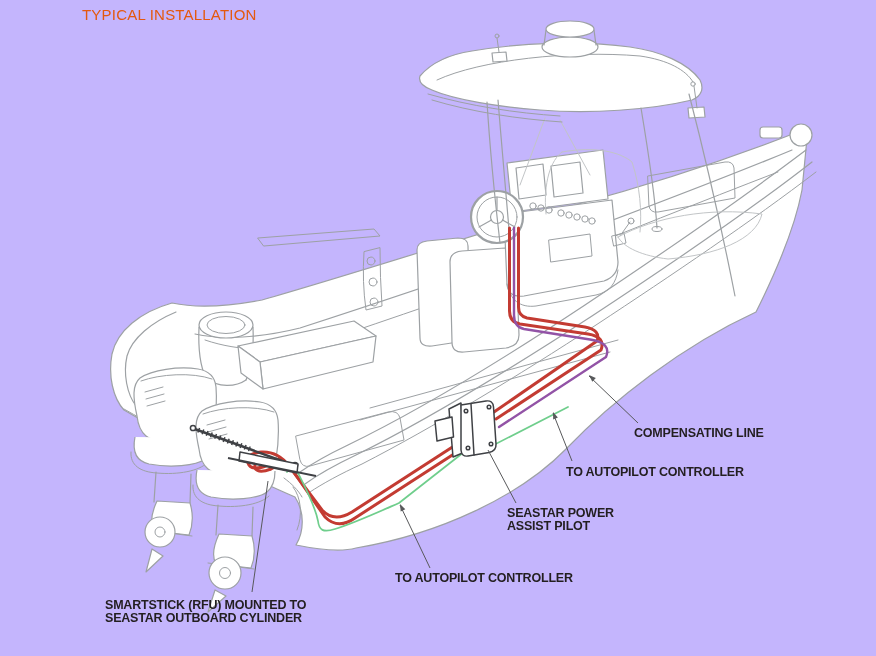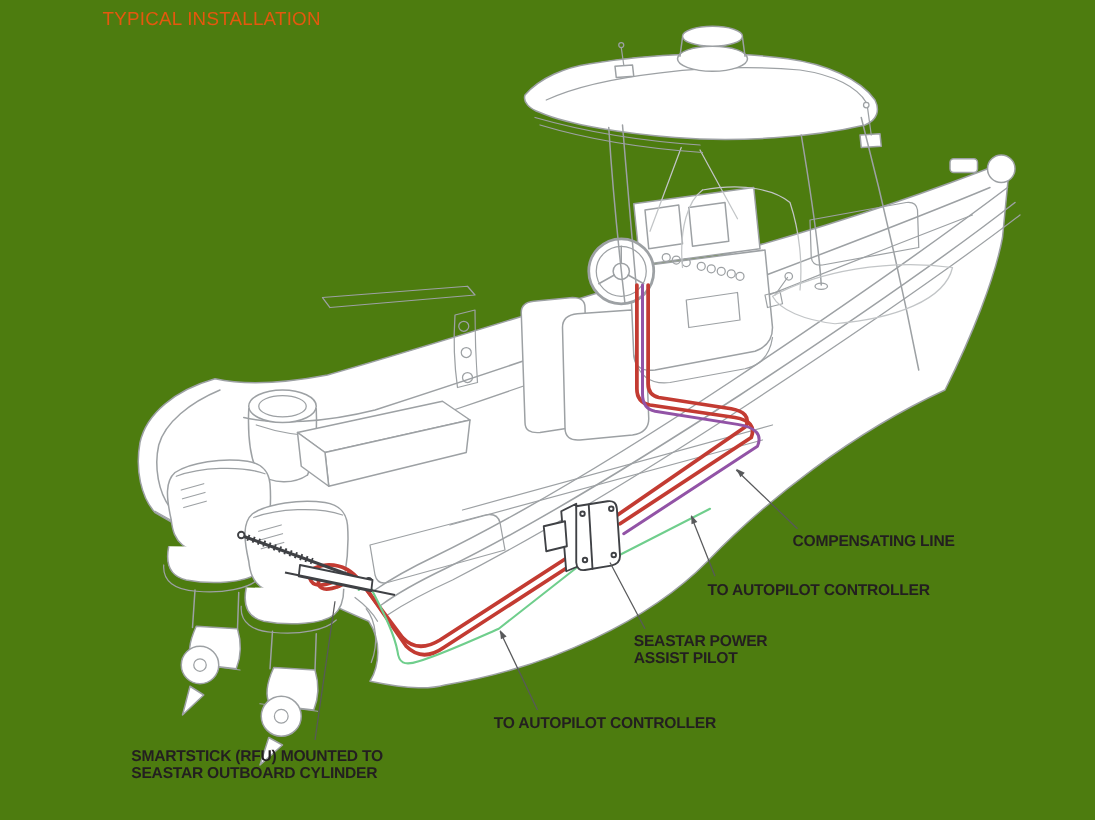--- a/index.html
+++ b/index.html
@@ -1,16 +1,16 @@
 <!DOCTYPE html>
 <html><head>
 <meta charset="utf-8">
 <style>
   html,body{margin:0;padding:0;background:#ffffff;}
-  .stage{position:relative;width:876px;height:656px;background:#4d7c0f;overflow:hidden;
+  .stage{position:relative;width:876px;height:656px;background:#c4b5fd;overflow:hidden;
          font-family:"Liberation Sans",sans-serif;}
   svg{display:block;}
   .ln{fill:none;stroke-width:1.2;stroke-linecap:round;stroke-linejoin:round;}
   .ln-thin{fill:none;stroke-width:1;stroke-linecap:round;stroke-linejoin:round;}
   .fillw{fill:#ffffff;stroke-width:1.2;stroke-linejoin:round;}
   .hose{fill:none;stroke-width:3;stroke-linecap:round;stroke-linejoin:round;}
   .comp{fill:none;stroke-width:2.4;stroke-linecap:round;stroke-linejoin:round;}
   .cable{fill:none;stroke-width:1.7;stroke-linecap:round;stroke-linejoin:round;}
   .leader{fill:none;stroke-width:1;}
   .hw{stroke-width:1.5;stroke-linejoin:round;}

